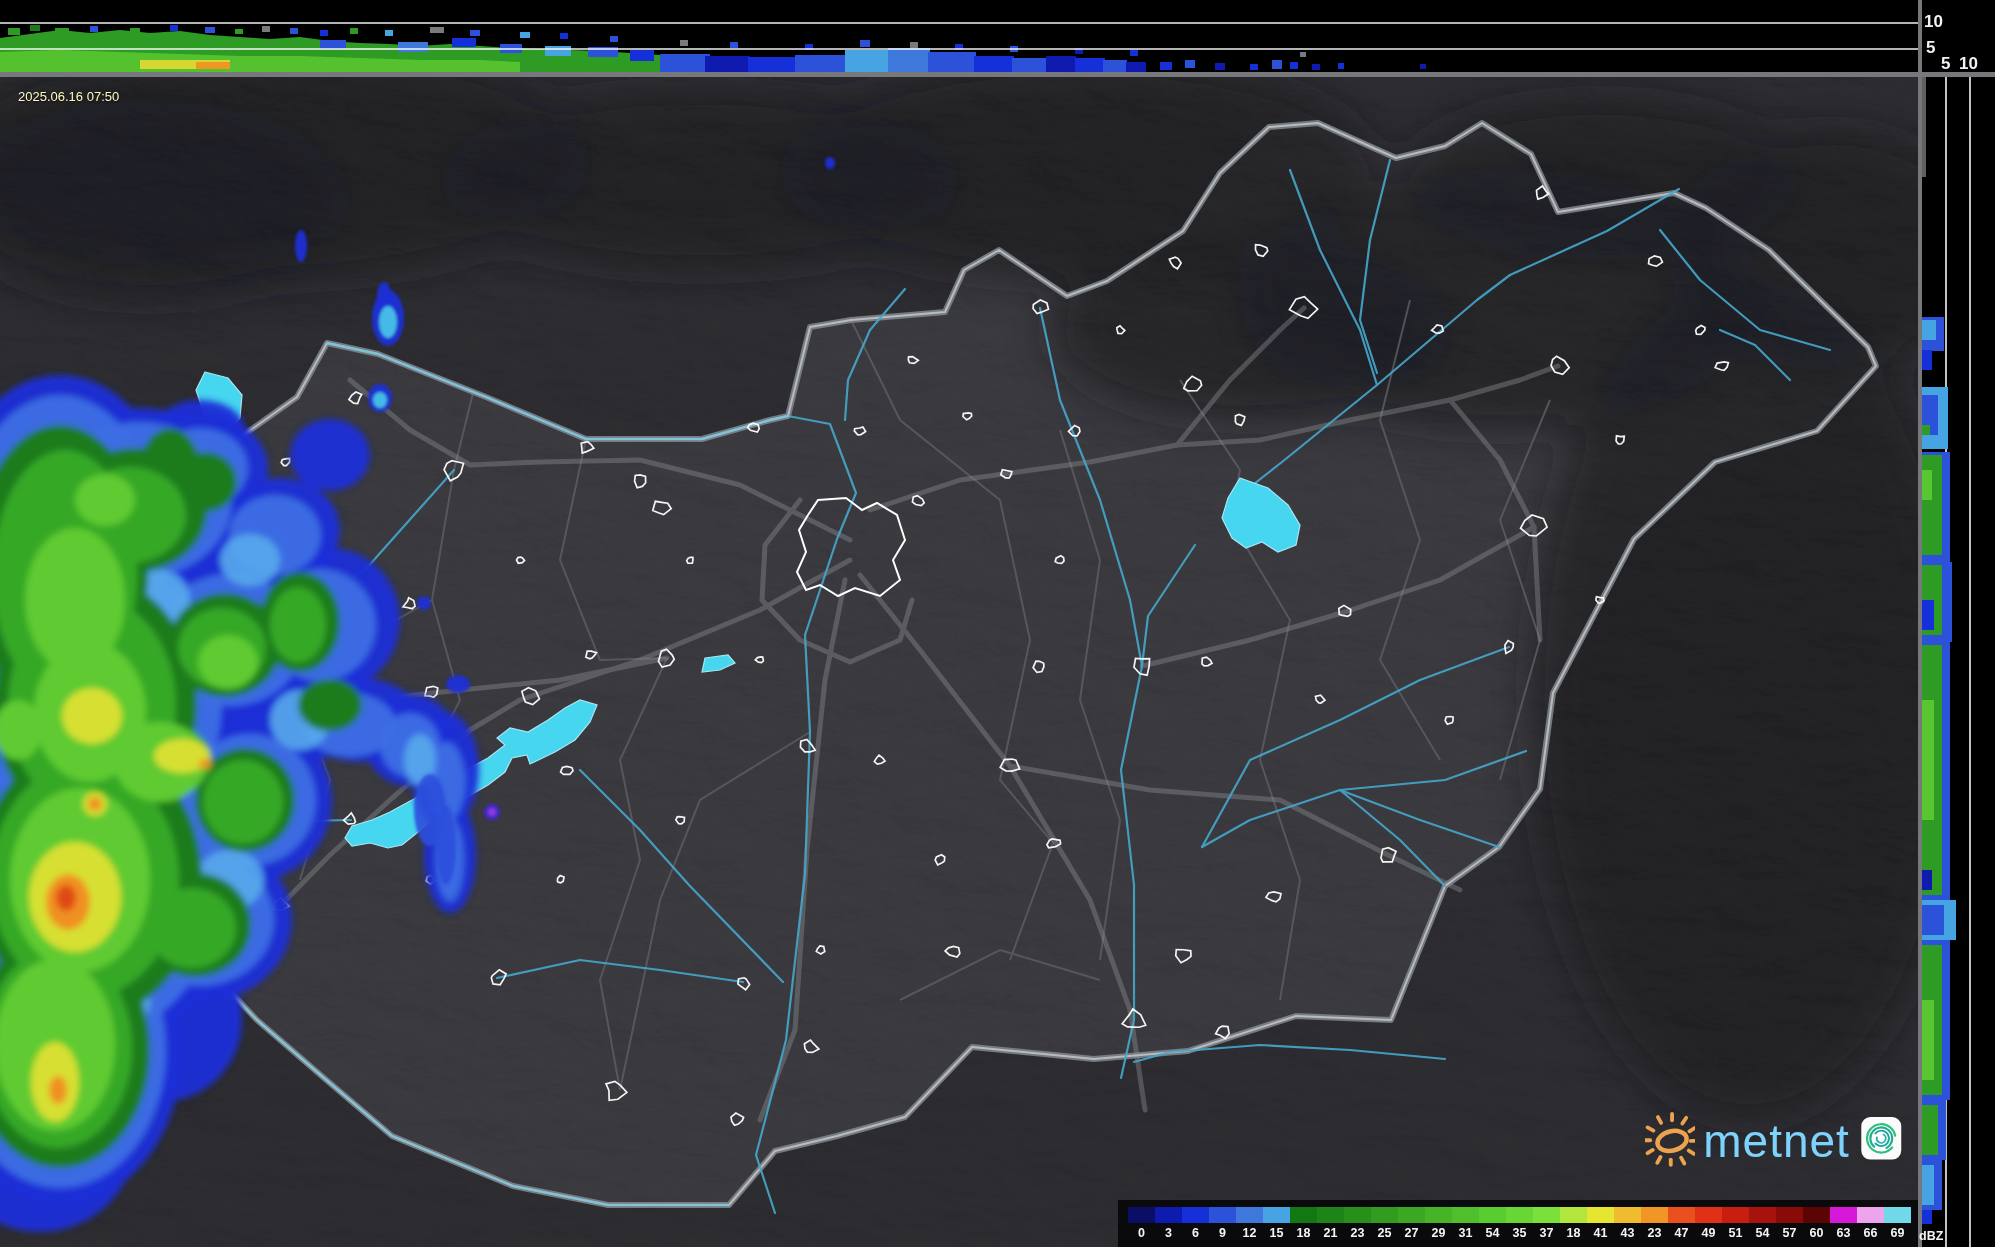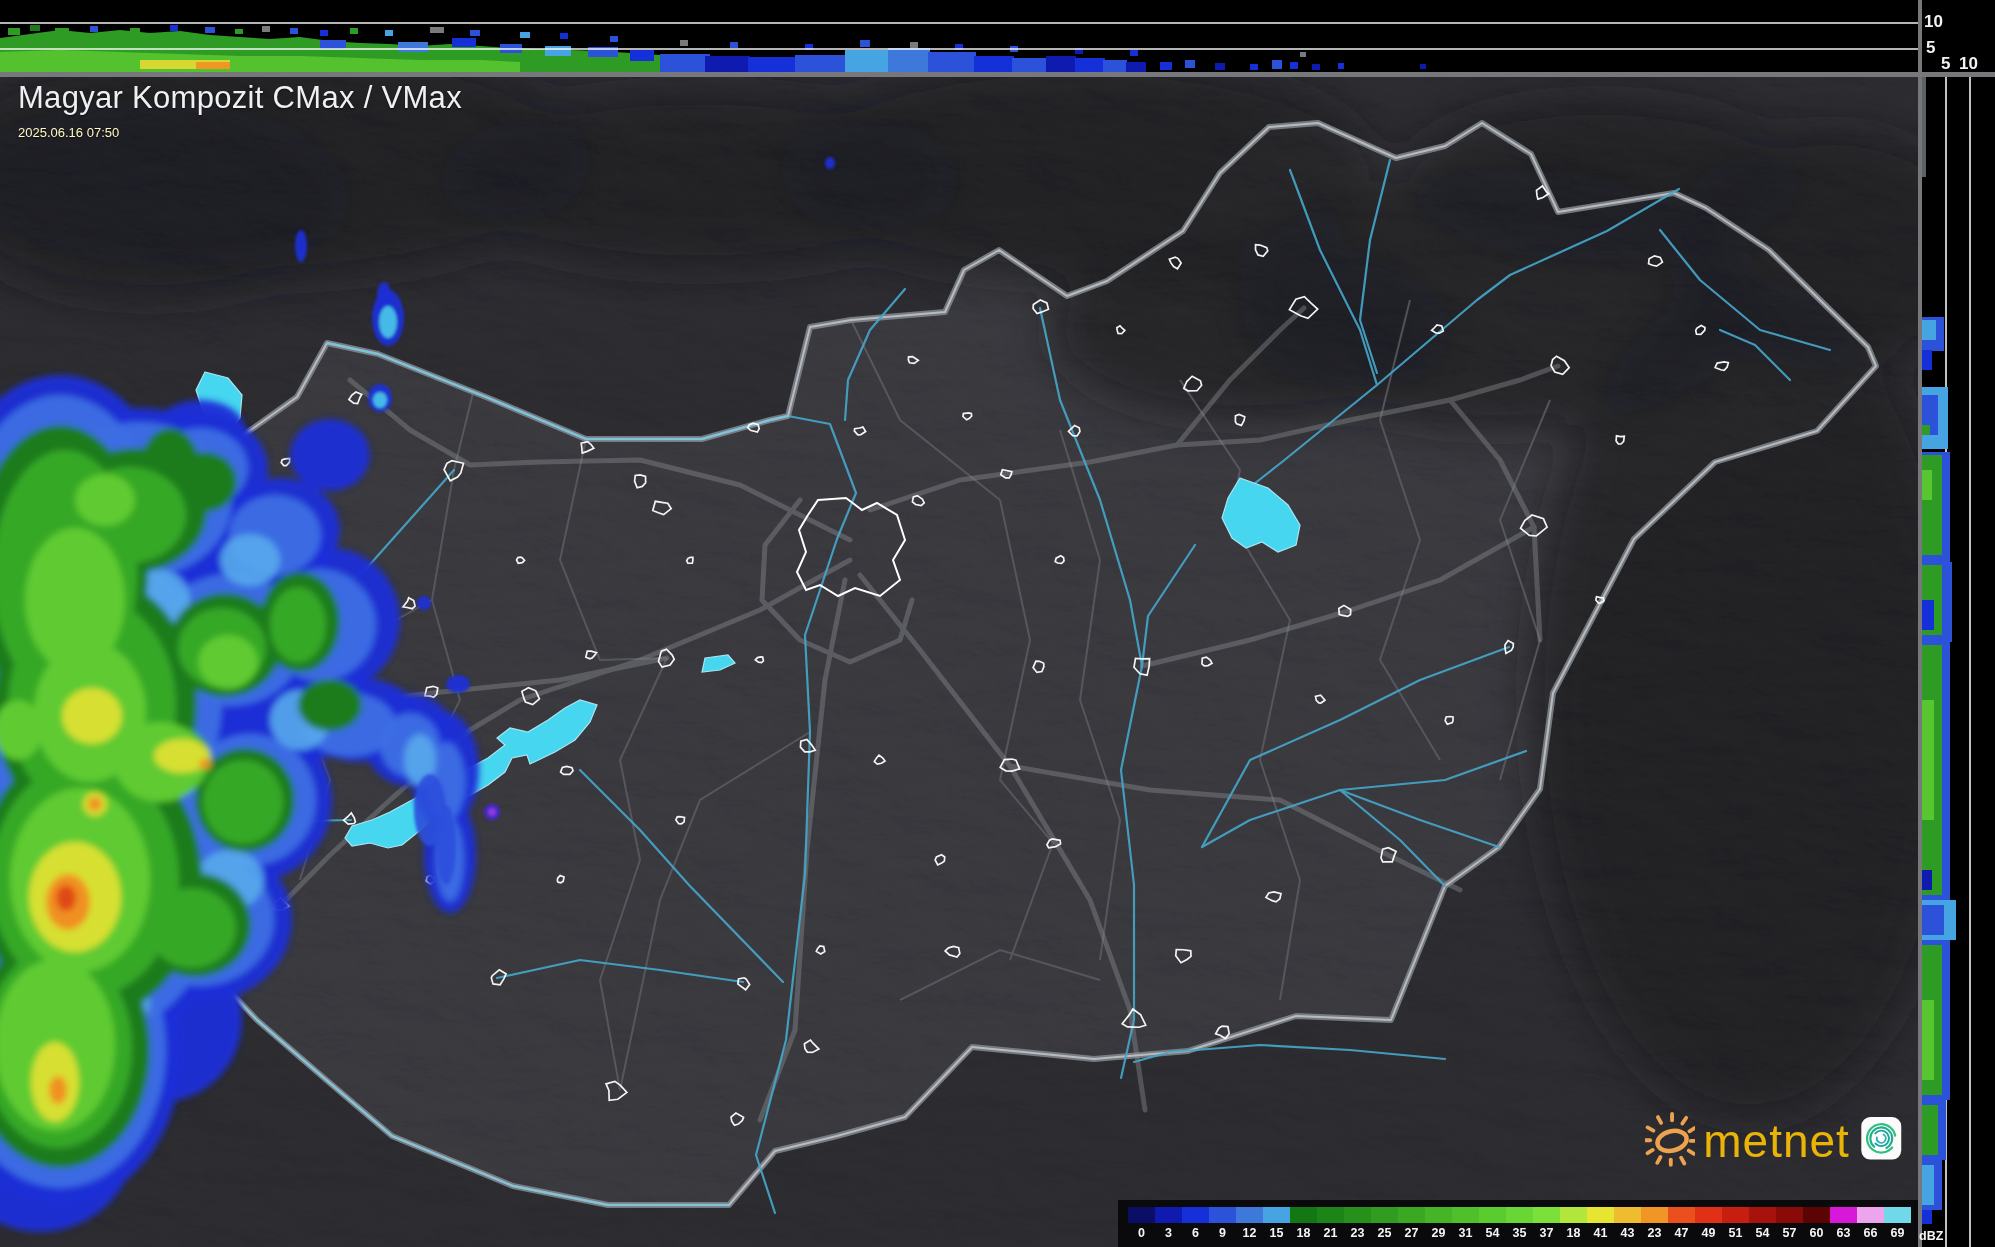--- a/index.html
+++ b/index.html
@@ -11,21 +11,21 @@
   .map-timestamp{font-size:13px;font-weight:400;margin-top:9px;color:#fef9c3;text-shadow:0 1px 2px rgba(0,0,0,.6);}
   .axis-label{position:absolute;color:#f2f2f2;font-size:17px;font-weight:bold;z-index:40;line-height:13px;}
   .legend{position:absolute;left:1118px;top:1200px;width:800px;height:47px;background:#0a0a0c;
           z-index:35;display:flex;align-items:flex-start;padding-top:7px;box-sizing:border-box;}
   .legend-cells{display:flex;margin-left:10px;}
   .legend-cell{width:27px;display:flex;flex-direction:column;align-items:center;}
   .legend-swatch{width:27px;height:16px;}
   .legend-tick{color:#f5f5f5;font-size:12.5px;font-weight:bold;margin-top:3px;}
   .legend-unit{color:#f5f5f5;font-size:12.5px;font-weight:bold;margin-top:22px;margin-left:8px;}
   .logo{position:absolute;left:1645px;top:1098px;width:260px;height:82px;z-index:30;display:flex;align-items:center;}
-  .logo-text{color:#eab308;font-size:46px;font-weight:400;letter-spacing:1px;margin-left:8px;margin-top:4px;}
+  .logo-text{color:#7dd3fc;font-size:46px;font-weight:400;letter-spacing:1px;margin-left:8px;margin-top:4px;}
 </style>
 </head>
 <body>
 <div class="screen">
 
 <svg id="scene" width="1995" height="1247" viewBox="0 0 1995 1247">
       <defs>
  <filter id="terr" x="0" y="0" width="100%" height="100%">
    <feTurbulence type="fractalNoise" baseFrequency="0.012 0.028" numOctaves="5" seed="11" result="n"></feTurbulence>
    <feDiffuseLighting in="n" lighting-color="#9a9aa2" surfaceScale="2.6" result="l">
@@ -401,21 +401,20 @@
         <rect x="1922" y="1160" width="20" height="50" fill="#2b52d8"></rect>
         <rect x="1922" y="1165" width="12" height="40" fill="#47a4e2"></rect>
         <rect x="1922" y="1210" width="10" height="14" fill="#1530d8"></rect>
       </g>
       <rect x="0" y="72" width="1995" height="5" fill="#76787b"></rect>
       <rect x="1918" y="0" width="4" height="1247" fill="#76787b"></rect>
       <rect x="1918" y="77" width="8" height="100" fill="#76787b" opacity="0.8"></rect>
     </svg>
 
 <div class="title-block">
-  <div class="map-title">Magyar Kompozit CMax / VMax</div>
   <div class="map-timestamp">2025.06.16 07:50</div>
 </div>
 
 <div class="axis-label" style="left:1924px;top:15px;">10</div>
 <div class="axis-label" style="left:1926px;top:41px;">5</div>
 <div class="axis-label" style="left:1941px;top:57px;">5</div>
 <div class="axis-label" style="left:1959px;top:57px;">10</div>
 
 <div class="legend">
   <div class="legend-cells">

